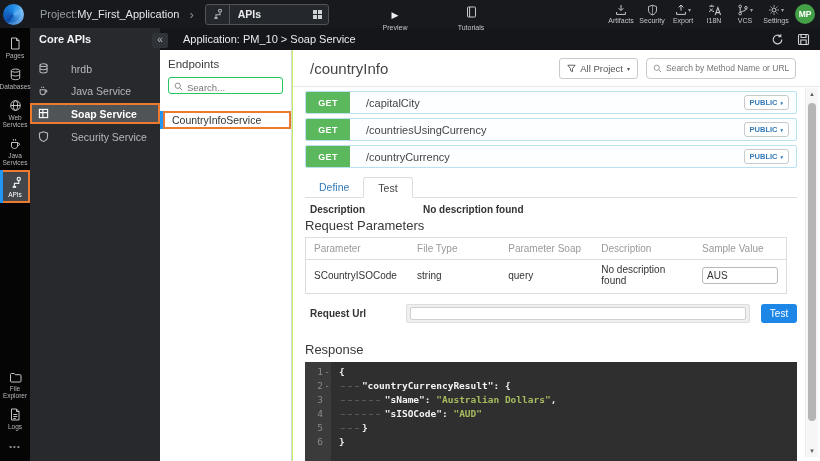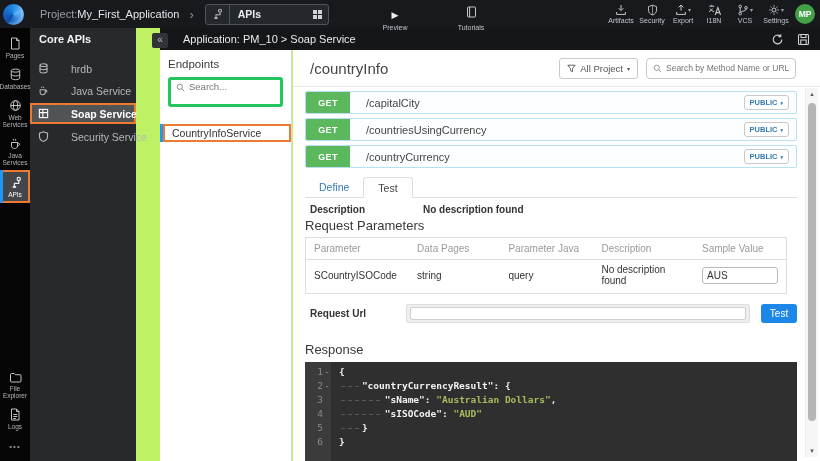--- a/index.html
+++ b/index.html
@@ -41,21 +41,21 @@
           display:flex; flex-direction:column; padding-top:4px; z-index:6; }
   .rail-item { position:relative; display:flex; flex-direction:column; align-items:center;
                padding:5px 0 4px; color:#c2c5c8; }
   .rail-item .lbl { font-size:6.5px; line-height:7px; text-align:center; color:#b4b7ba; margin-top:2px; }
   .rail-item.selected { background:#43464a; border:2px solid #ec7a2f; padding:4px 0 3px; }
   .blue-strip { position:absolute; left:-2px; top:-2px; bottom:-2px; width:3px; background:#2196f3; }
   .rail-spacer { flex:1; }
   .rail-dots { text-align:center; color:#8f9397; font-size:8px; letter-spacing:1px; padding:8px 0 10px; }
 
   
-  .coreapis { position:absolute; left:30px; top:28px; width:106px; bottom:0; background:#27292c; z-index:5; }
+  .coreapis { position:absolute; left:30px; top:28px; width:130px; bottom:0; background:#27292c; z-index:5; }
   .cap-header { height:22px; display:flex; align-items:center; padding:0 14px 0 9px; }
   .cap-title { flex:1; color:#f2f3f4; font-size:11px; font-weight:bold; }
   .cap-items { padding-top:9px; }
   .cap-item { height:19px; margin-bottom:3px; display:flex; align-items:center; gap:22px;
               padding:0 8px; color:#b6b9bc; font-size:10.5px; white-space:nowrap; }
   .cap-item.selected { background:#515457; border:2px solid #ec7a2f; color:#fff; font-weight:bold;
                        padding:0 6px; height:21px; }
 
   
   .appbar { position:absolute; left:160px; top:28px; right:0; height:22px; background:#141619;
@@ -63,22 +63,22 @@
   .appbar-title { margin-left:23px; color:#e9ebed; font-size:11px; white-space:nowrap; }
   .appbar-icons { margin-left:auto; display:flex; gap:13px; margin-right:10px; color:#ced1d4; }
   .collapse-btn { position:absolute; left:152px; top:33px; width:16px; height:15px; background:#303337;
                   color:#b9bcbf; font-size:10px; line-height:14px; text-align:center;
                   border-radius:2px; z-index:11; }
 
   
   .endpoints { position:absolute; left:160px; top:50px; width:132px; bottom:0; background:#fff;
                border-right:1px solid #d8d8d8; z-index:3; }
   .ep-title { padding:8px 8px 7px; font-size:11.5px; color:#3c3c3c; }
-  .ep-search { margin:0 8px; height:17px; border:3px solid #22c55e; border-radius:3px;
-               display:flex; align-items:flex-end; gap:4px; padding:12px 5px; color:#8b8b8b; }
+  .ep-search { margin:0 8px; height:17px; border:1px solid #22c55e; border-radius:3px;
+               display:flex; align-items:flex-start; gap:4px; padding:4px 5px; color:#8b8b8b; }
   .ep-search input { border:none; outline:none; width:100%; font-size:9.5px;
                      font-family:inherit; color:#555; background:transparent; }
   .ep-item { margin-top:17px; display:flex; align-items:stretch; height:18px; }
   .ep-strip { width:3px; background:#2196f3; }
   .ep-box { flex:1; border:2px solid #ec7a2f; display:flex; align-items:center;
             font-size:10.5px; color:#333; padding-left:7px; background:#fff; white-space:nowrap; }
 
   
   .main { position:absolute; left:293px; top:50px; right:0; bottom:0; background:#fff; }
   .main-header { height:37px; display:flex; align-items:center; padding:0 24px 0 17px;
@@ -487,22 +487,22 @@
       <span class="desc-label">Description</span>
       <span>No description found</span>
     </div>
 
     <div class="rp-title">Request Parameters</div>
 
     <table class="params-table">
       <thead>
         <tr>
           <th class="c1">Parameter</th>
-          <th class="c2">Data Pages</th>
-          <th class="c3">Parameter Java</th>
+          <th class="c2">File Type</th>
+          <th class="c3">Parameter Soap</th>
           <th class="c4">Description</th>
           <th>Sample Value</th>
         </tr>
       </thead>
       <tbody>
         <tr>
           <td>SCountryISOCode</td>
           <td>string</td>
           <td>query</td>
           <td>No description found</td>

